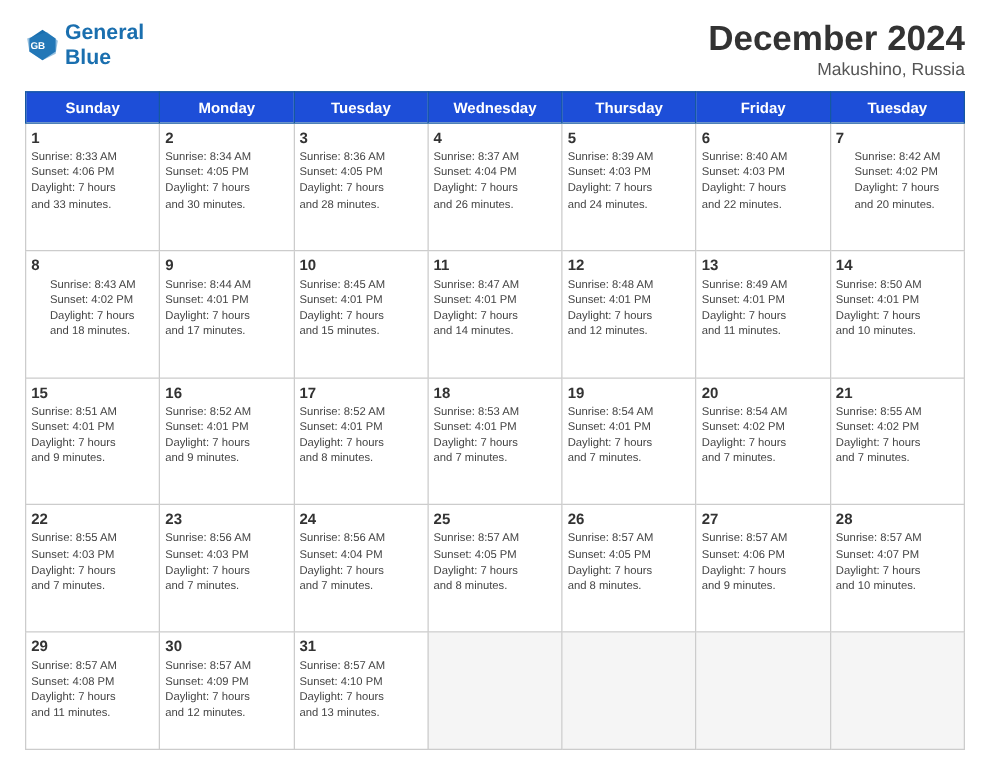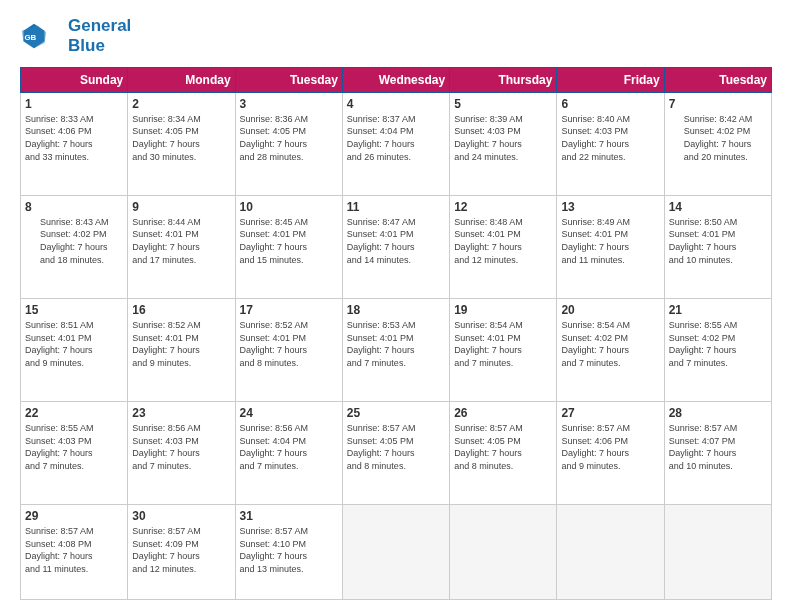--- a/index.html
+++ b/index.html
@@ -19,21 +19,21 @@
     }
     .header {
       display: flex;
       justify-content: space-between;
       align-items: flex-start;
       margin-bottom: 10px;
     }
     .logo {
       display: flex;
       align-items: center;
-      gap: 20px;
+      gap: 4px;
     }
     .logo-text {
       font-size: 17px;
       color: #333;
       line-height: 1.2;
     }
     .logo-text span {
       color: #1a6faf;
       font-weight: bold;
     }
@@ -55,26 +55,26 @@
       color: #555;
     }
     .calendar {
       flex: 1;
       border: 1px solid #ccc;
       border-collapse: collapse;
       width: 100%;
       table-layout: fixed;
     }
     .calendar th {
-      background: #be185d;
+      background: #1d4ed8;
       color: white;
       font-size: 12px;
       font-weight: bold;
       padding: 5px 4px;
-      text-align: right;
+      text-align: center;
       border: 1px solid #1558a0;
     }
     .calendar td {
       border: 1px solid #ccc;
       vertical-align: top;
       padding: 4px 4px;
       font-size: 9.5px;
       color: #333;
       background: #fff;
       height: 82px;
@@ -108,20 +108,24 @@
       <svg class="logo-icon" viewBox="0 0 32 32">
         <polygon points="16,2 28,10 28,22 16,30 4,22 4,10" fill="#1a6faf"></polygon>
         <polygon points="20,4 30,12 28,24 16,30 4,22 2,10" fill="#2980c0" opacity="0.5"></polygon>
         <text x="5" y="20" font-size="9" fill="white" font-weight="bold">GB</text>
       </svg>
       <div class="logo-text">
         <div><span>General</span></div>
         <div><span>Blue</span></div>
       </div>
     </div>
+    <div class="title-block">
+      <div class="month-title">December 2024</div>
+      <div class="location">Makushino, Russia</div>
+    </div>
   </div>
 
   <table class="calendar">
     <thead>
       <tr id="weekday-header">
           <th>Sunday</th>
           <th>Monday</th>
           <th>Tuesday</th>
           <th>Wednesday</th>
           <th>Thursday</th>

